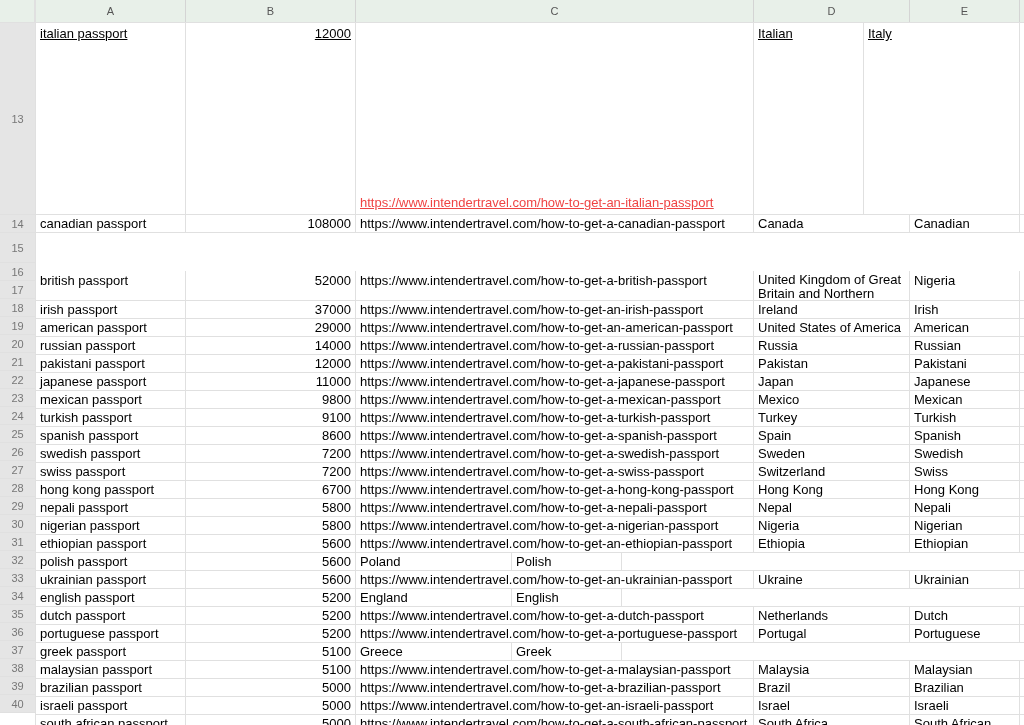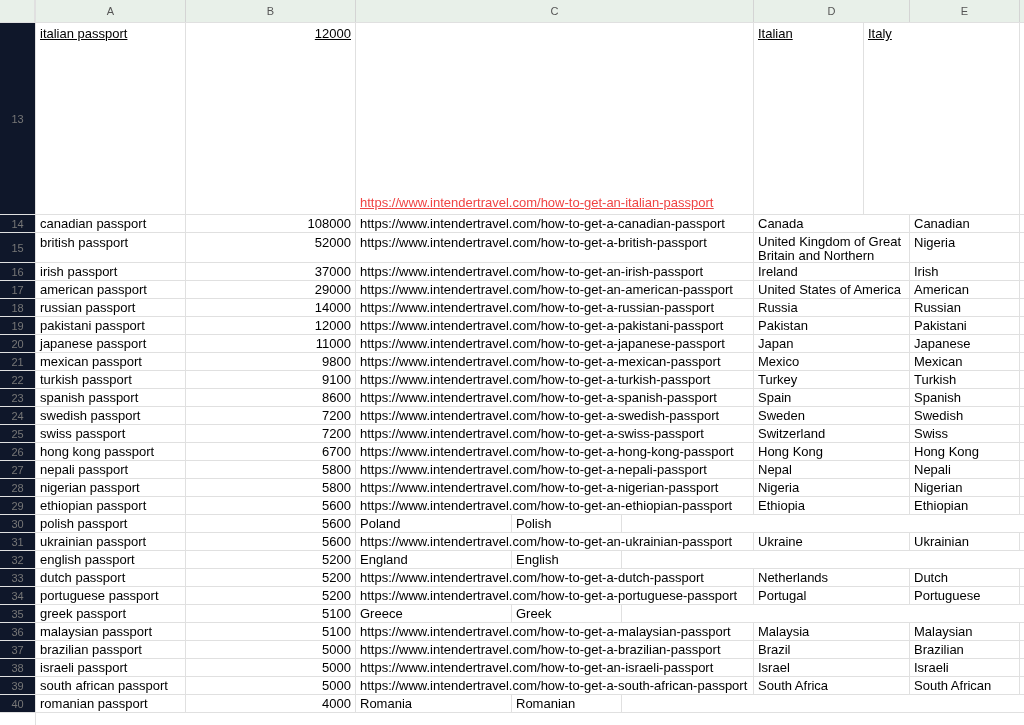--- a/index.html
+++ b/index.html
@@ -47,21 +47,21 @@
   background: #e8f0e9;
 }
 .rownum {
   height: 18px;
   border-bottom: 1px solid #e0e0e0;
   display: flex;
   align-items: center;
   justify-content: center;
   font-size: 11px;
   color: #777;
-  background: #0f172a;
+  background: #e5e5e5;
 }
 .row {
   display: flex;
   height: 18px;
   border-bottom: 1px solid #e0e0e0;
 }
 .cell {
   border-right: 1px solid #e0e0e0;
   padding: 0 4px;
   display: flex;
@@ -74,21 +74,21 @@
 .col-A { width: 150px; }
 .col-B { width: 170px; justify-content: flex-end; }
 .col-C { width: 398px; }
 .col-D { width: 156px; }
 .col-E { width: 110px; }
 .cell.col-B { justify-content: flex-end; }
 .row.tall { height: 192px; text-decoration: underline; }
 .rownum.tall { height: 192px; }
 .row.tall .cell { align-items: flex-start; padding-top: 3px; }
 .row.tall .cell.col-C { align-items: flex-end; padding-bottom: 4px; }
-.row.dbl { height: 30px; }
+.row.dbl { height: 30px; margin-top: 38px; }
 .rownum.dbl { height: 30px; }
 .row.dbl .cell { align-items: flex-start; padding-top: 2px; }
 .row.dbl .cell.col-D { white-space: normal; line-height: 14px; }
 .link { color: #ef4444; text-decoration: underline; cursor: pointer; }
 </style>
 </head>
 <body>
 
 <div class="sheet">
   <div class="rownums">

